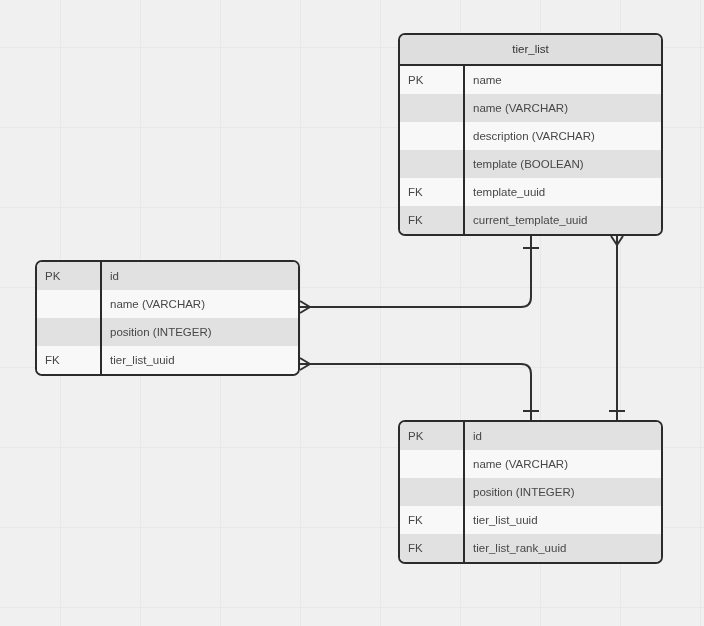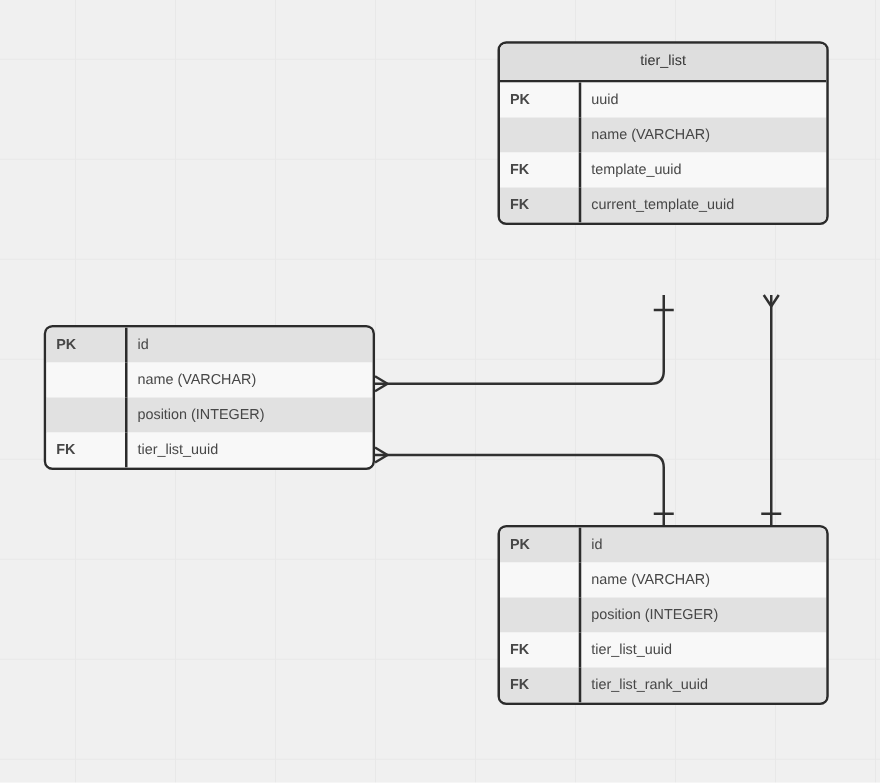--- a/index.html
+++ b/index.html
@@ -59,21 +59,20 @@
   .row:nth-child(odd)  { background: #e1e1e1; }
   .key {
     box-sizing: border-box;
     width: 65px;
     flex: 0 0 65px;
     align-self: stretch;
     display: flex;
     align-items: center;
     padding-left: 8px;
     border-right: 2px solid #2b2b2b;
-    font-weight: bold;
   }
   .field {
     padding-left: 8px;
   }
   .t-tier-list      { left: 398px; top: 33px; }
   .t-tier-list-rank { left: 35px;  top: 260px; }
   .t-tier-list-item { left: 398px; top: 420px; }
 </style>
 </head>
 <body>
@@ -98,25 +97,33 @@
       <path class="wire" d="M300 364 L521 364 Q531 364 531 374 L531 420"></path>
       <path class="wire" d="M310 364 L300 358 M310 364 L300 370"></path>
       <path class="wire" d="M523 411 L539 411"></path>
     </g>
   </svg>
 
   <div class="table t-tier-list">
     <div class="thead">tier_list</div>
     <div class="row">
       <span class="key">PK</span>
-      <span class="field">uuid</span>
+      <span class="field">name</span>
     </div>
     <div class="row">
       <span class="key"></span>
       <span class="field">name (VARCHAR)</span>
+    </div>
+    <div class="row">
+      <span class="key"></span>
+      <span class="field">description (VARCHAR)</span>
+    </div>
+    <div class="row">
+      <span class="key"></span>
+      <span class="field">template (BOOLEAN)</span>
     </div>
     <div class="row">
       <span class="key">FK</span>
       <span class="field">template_uuid</span>
     </div>
     <div class="row">
       <span class="key">FK</span>
       <span class="field">current_template_uuid</span>
     </div>
   </div>

